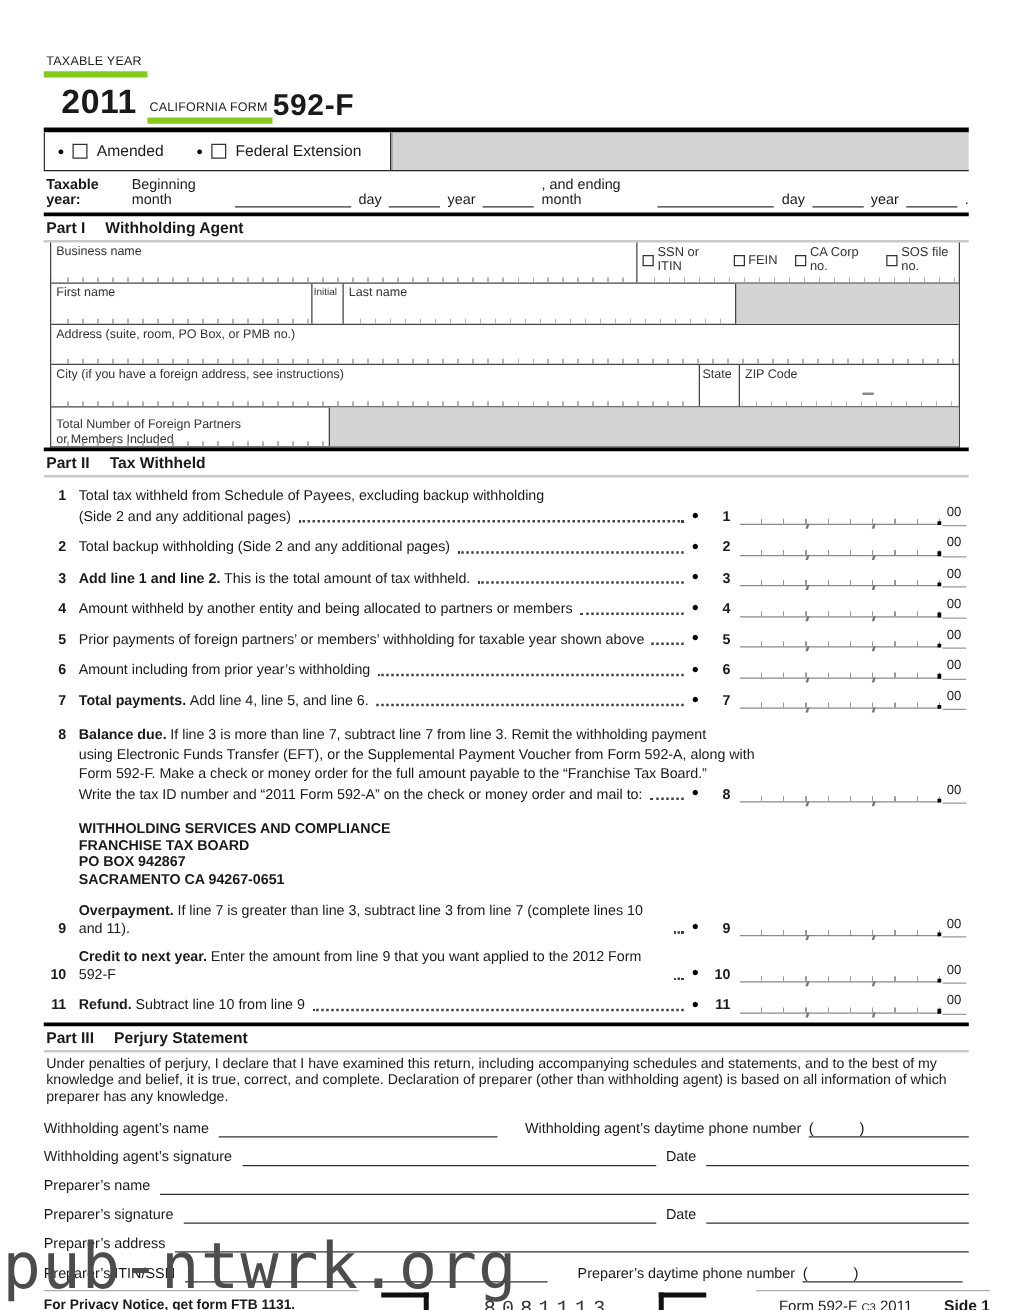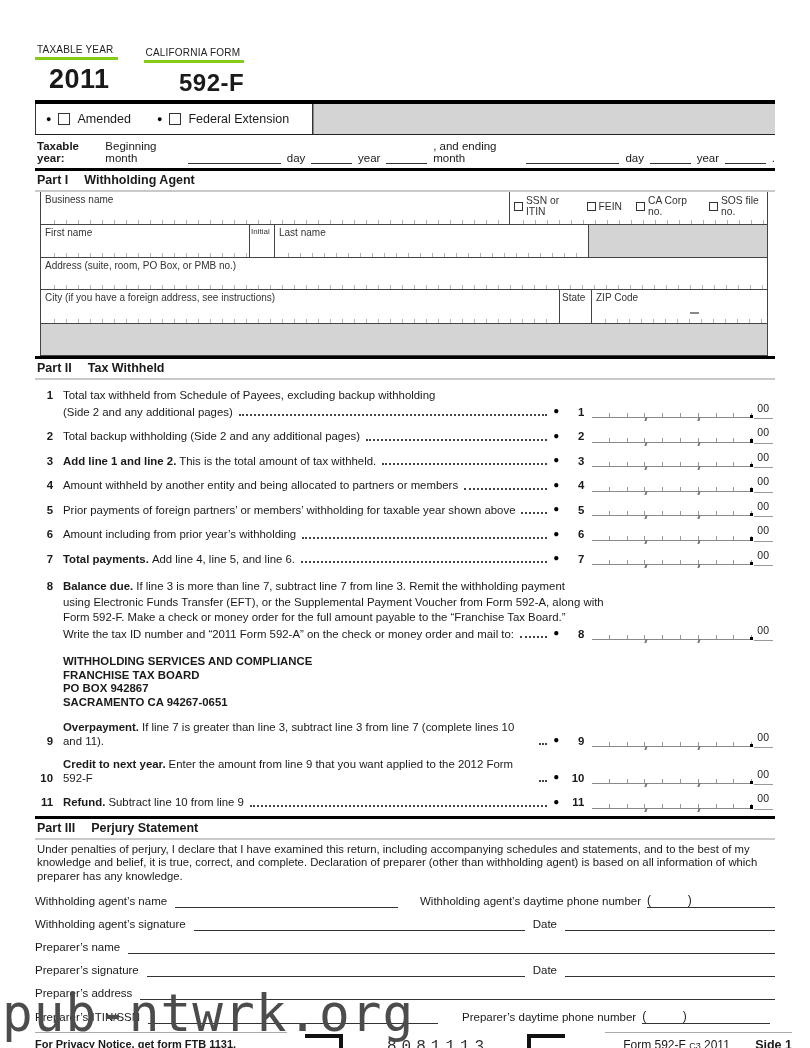--- a/index.html
+++ b/index.html
@@ -6,24 +6,24 @@
   html,body { background:#fff; }
   .page {
     width:810px; height:1048px; position:relative; overflow:hidden;
     background:#fff; color:#1a1a1a;
     font-family:"Liberation Sans","DejaVu Sans",sans-serif;
     padding:44px 35px 0 35px;
   }
   
   .hdr { display:flex; align-items:flex-end; }
   .hdr-left { display:flex; flex-direction:column; }
-  .lbl-small { font-size:10px; letter-spacing:.2px; border-bottom:3px solid #84cc16; padding:0 4px 2px 2px; color:#222; }
+  .lbl-small { font-size:10px; letter-spacing:.2px; border-bottom:5px solid #84cc16; padding:0 4px 2px 2px; color:#222; }
   .hdr-year { font-size:27px; font-weight:bold; letter-spacing:.5px; margin:4px 0 2px 14px; }
   .hdr-title { flex:1; font-size:23px; font-weight:bold; margin:0 0 2px 34px; letter-spacing:-.2px; }
-  .hdr-right { display:flex; flex-direction:column; align-items:flex-end;margin-left:26px; }
+  .hdr-right { display:flex; flex-direction:row; align-items:flex-end; }
   .hdr-formnum { font-size:24px; font-weight:bold; margin-top:6px; letter-spacing:.5px; }
   .thick-rule { height:4px; background:#000; margin-top:3px; }
   
   .amrow { display:flex; align-items:stretch; height:31px; border-bottom:1.5px solid #222; }
   .ambox { width:278px; border:1.5px solid #333; border-top:none; border-bottom:none; display:flex; align-items:center; padding-left:10px; gap:26px; background:#fff; }
   .amgray { flex:1; background:#d4d4d4; border-left:1px solid #888; }
   .amgroup { display:flex; align-items:center; gap:7px; font-size:12.5px; }
   .bullet { font-size:9px; color:#000; line-height:1; }
   .cb { width:12px; height:12px; border:1.5px solid #333; background:#fff; display:inline-block; }
   .cb-sm { width:9px; height:9px; border:1px solid #333; background:#fff; display:inline-block; margin-right:3px; flex:none; }
@@ -188,20 +188,26 @@
       </div>
       <div class="cell" style="width:32px; padding-left:2px">
         <span>State</span>
       </div>
       <div class="cell ticks" style="flex:1">
         <span>ZIP Code</span>
         <span class="zip-dash"></span>
       </div>
     </div>
     <div class="trow" style="height:31px">
+      <div class="cell ticks" style="width:222px">
+        <div class="tp-label">
+          <div>Total Number of Foreign Partners</div>
+          <div>or Members Included</div>
+        </div>
+      </div>
       <div class="cell gray" style="flex:1"></div>
     </div>
   </div>
 
   <div class="part-hd">
     <span class="pnum">Part II</span><span class="ptitle">Tax Withheld</span>
   </div>
 
   <div class="p2">
 

